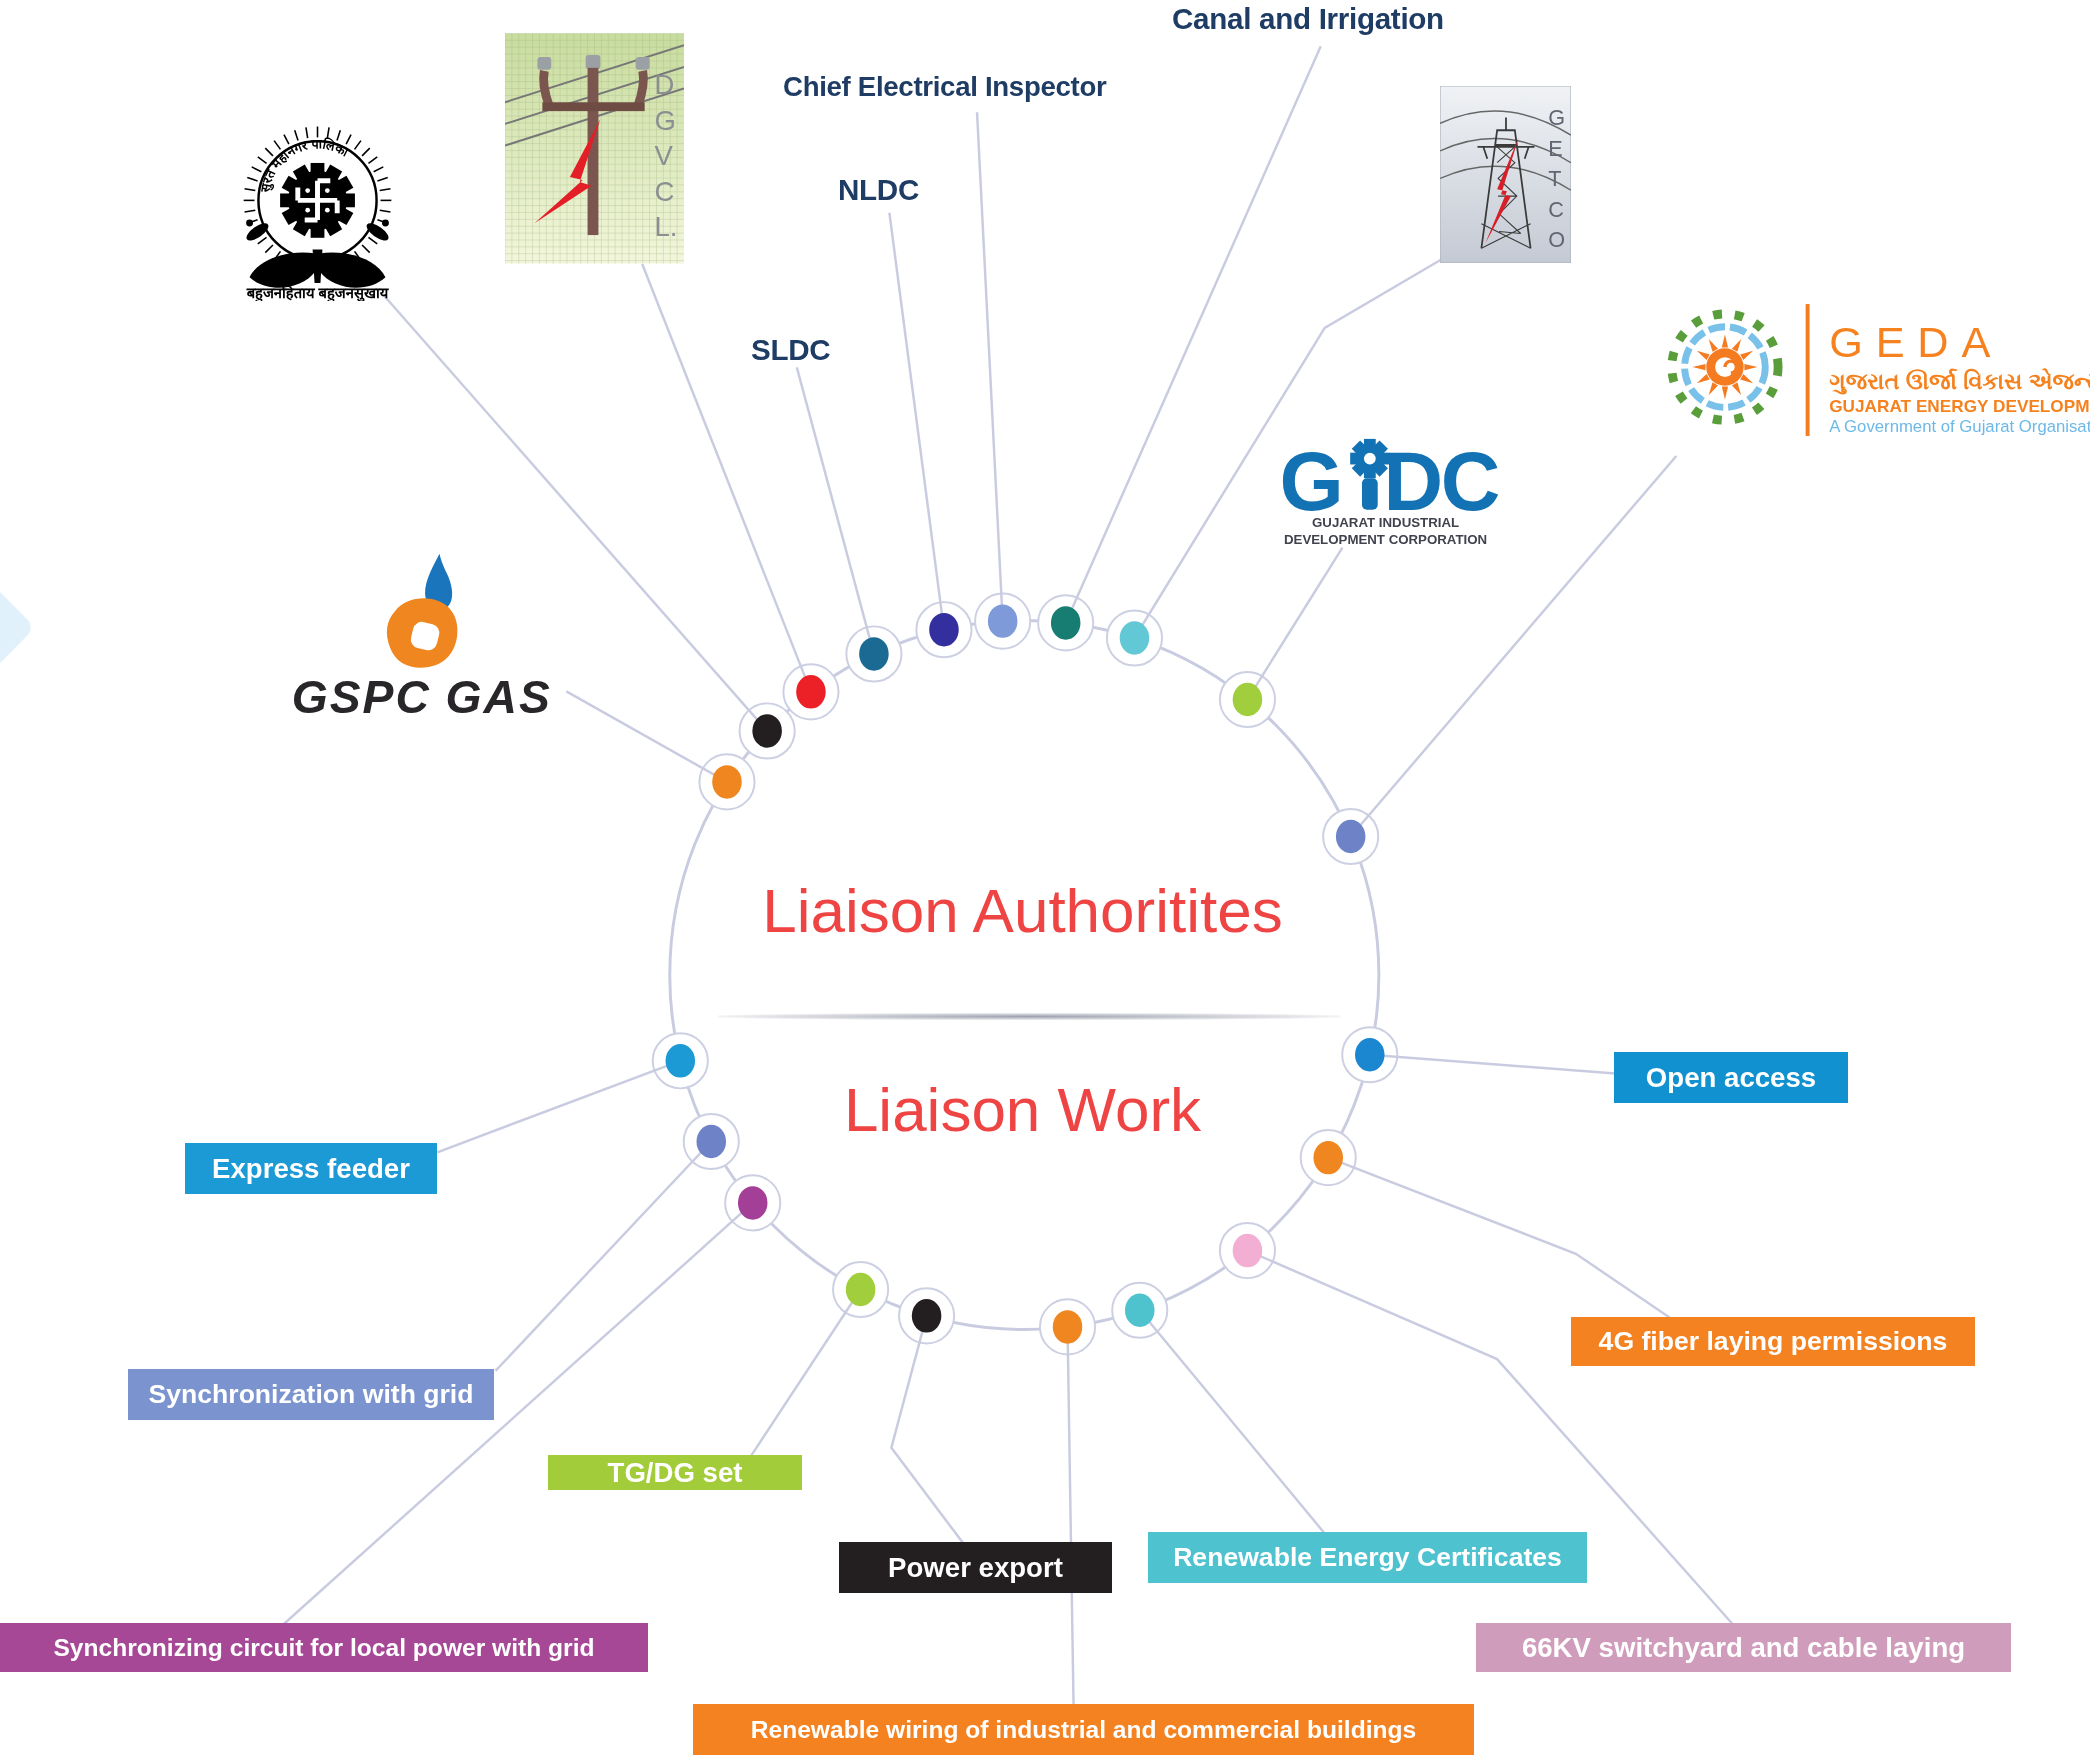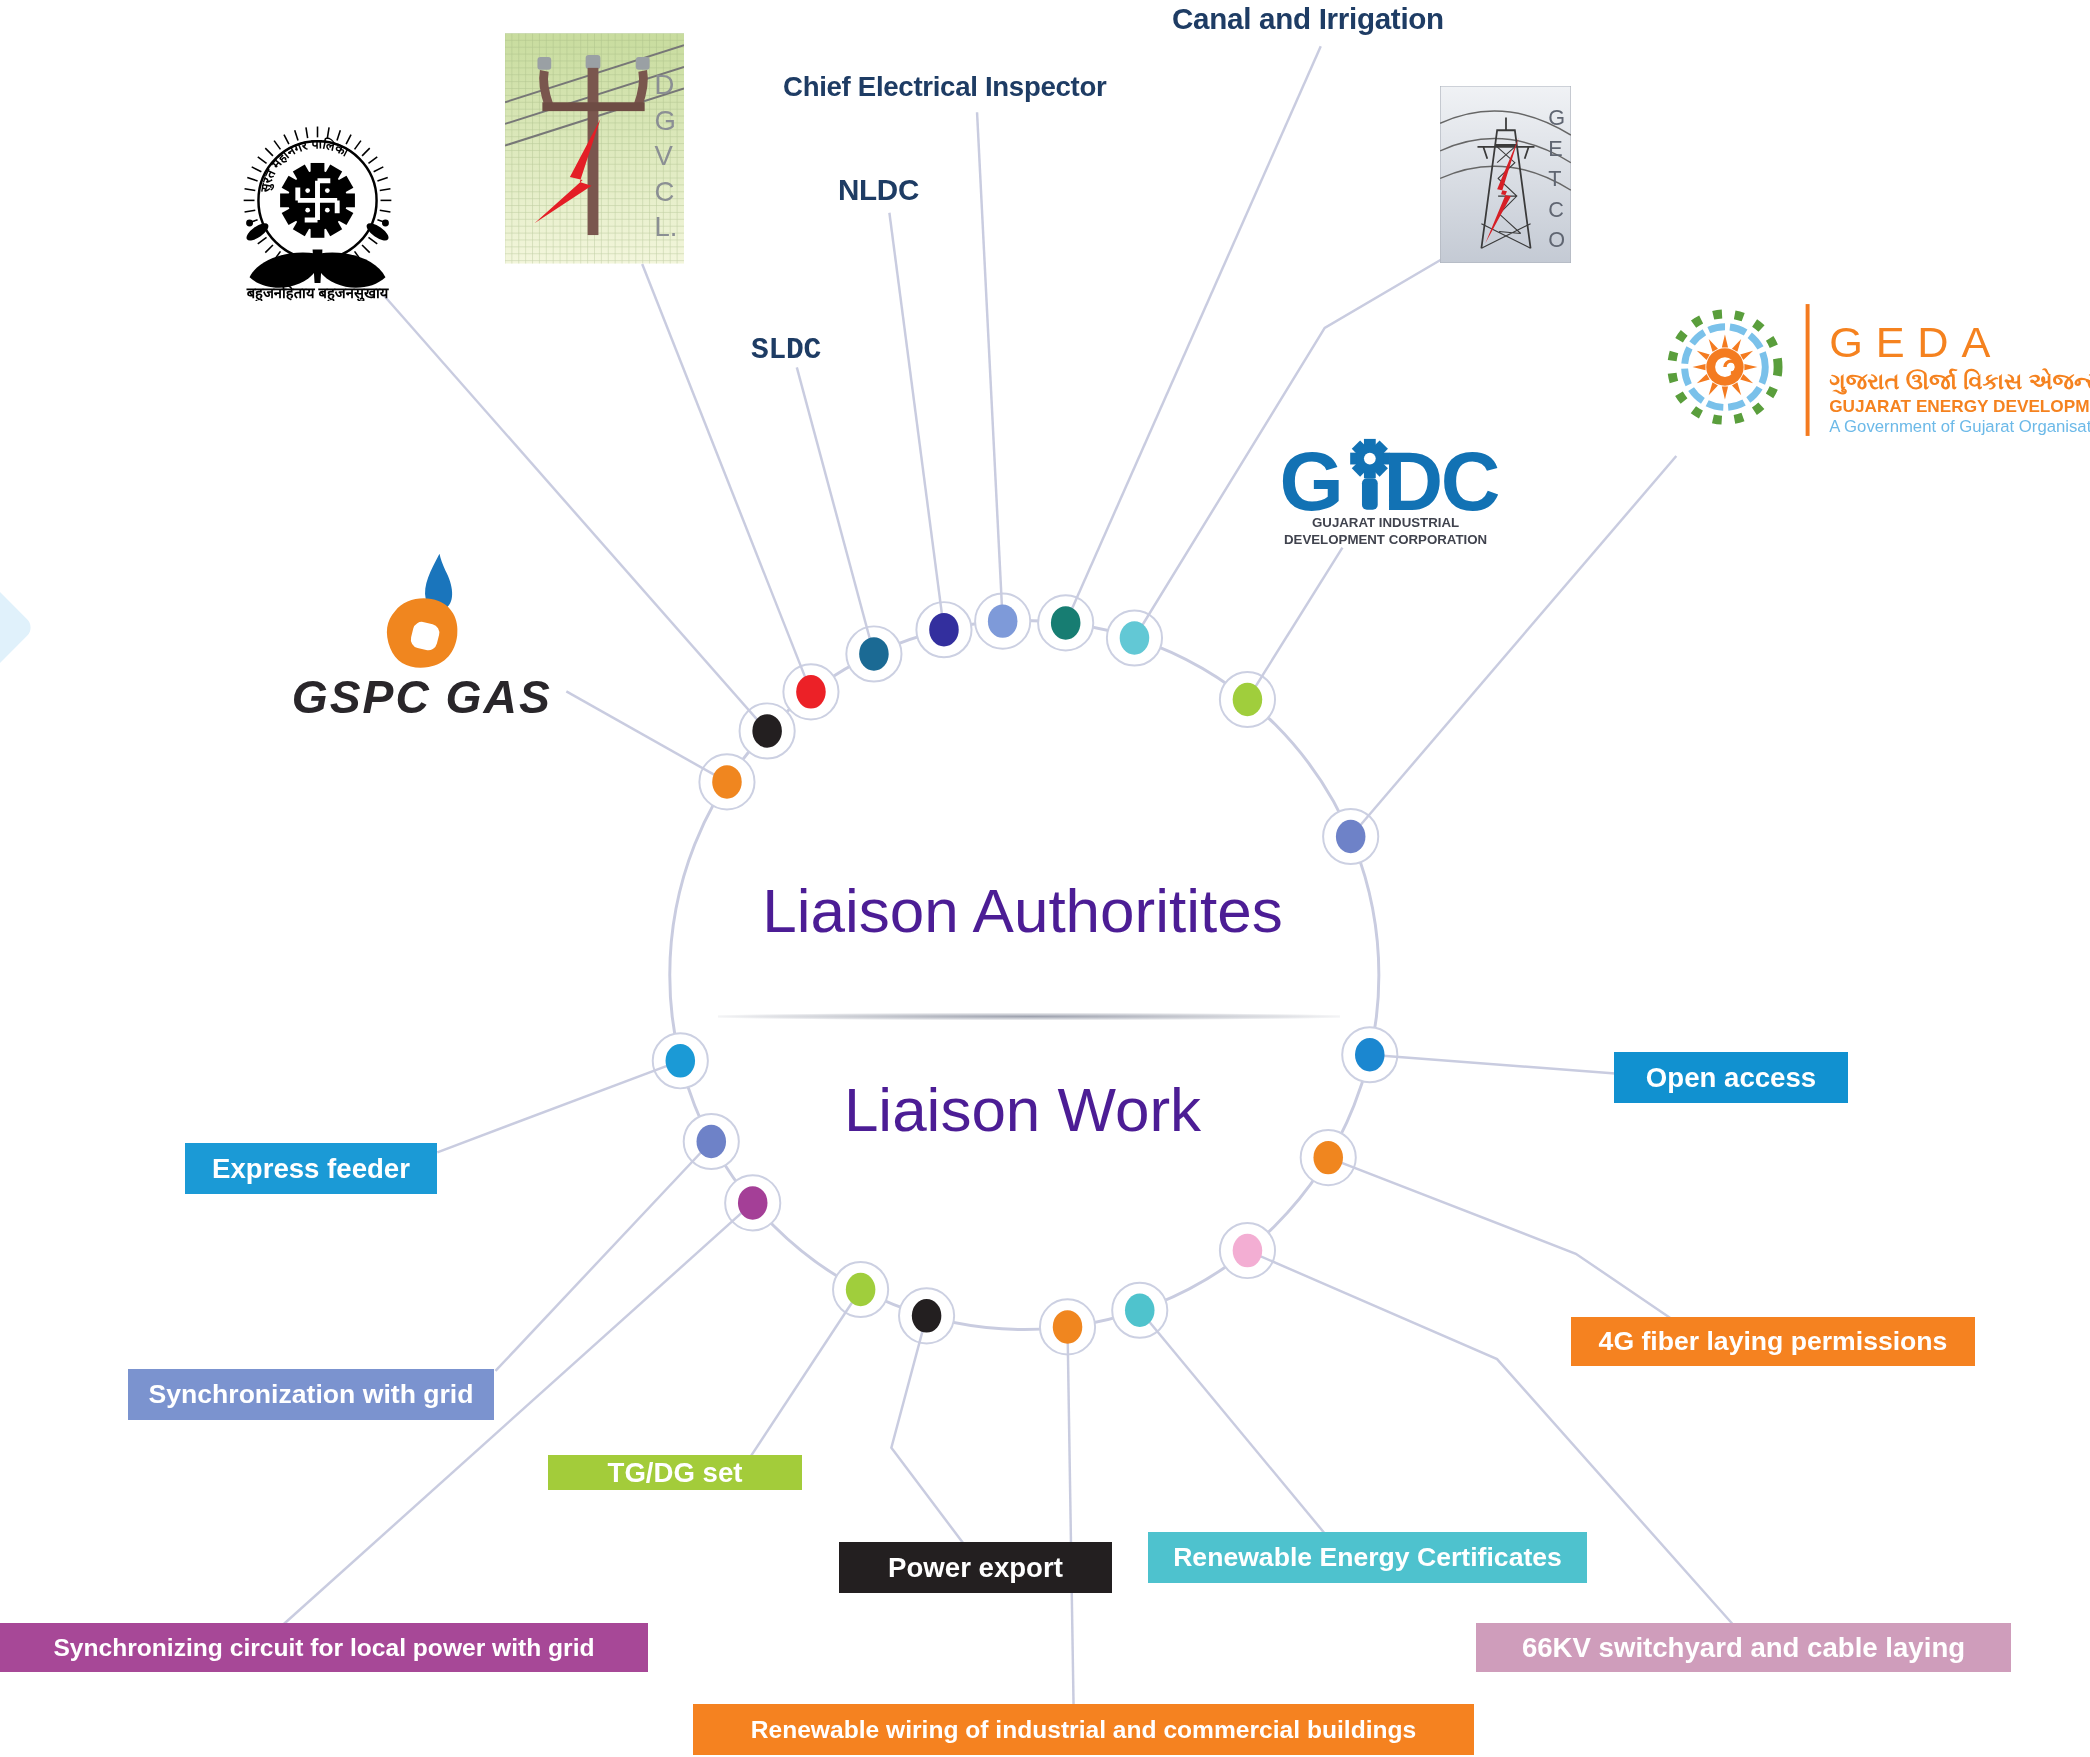--- a/index.html
+++ b/index.html
@@ -1,21 +1,21 @@
 <!DOCTYPE html>
 <html style="--navy: #1e3c64;"><head>
 <meta charset="utf-8">
 <style>
   html,body{margin:0;padding:0;background:#fff;}
   #stage{position:relative;width:2090px;height:1757px;background:#ffffff;overflow:hidden;
          font-family:"Liberation Sans",sans-serif;}
   #diagram{position:absolute;left:0;top:0;}
   .navy{position:absolute;font-weight:bold;font-size:29.6px;color:var(--navy,#1e3c64);
         white-space:nowrap;letter-spacing:-0.3px;}
-  .title{position:absolute;color:#4c1d95;font-size:62px;font-weight:400;text-align:center;
+  .title{position:absolute;color:#ef4444;font-size:62px;font-weight:400;text-align:center;
          white-space:nowrap;}
   #divider{position:absolute;left:718px;top:1013px;width:622px;height:6.9px;
            background:radial-gradient(ellipse at center, rgba(140,145,160,0.85) 0%, rgba(140,145,160,0.25) 60%, rgba(140,145,160,0) 78%);}
   .wbox{position:absolute;display:flex;align-items:center;justify-content:center;
         color:#ffffff;font-weight:bold;font-size:27.6px;white-space:nowrap;}
   #chevron{position:absolute;left:-43px;top:595px;width:65px;height:65px;border-radius:11.8px;
            transform:rotate(45deg);background:#e0f1fb;}
   .logo{position:absolute;}
   .logo svg{display:block;}
   #gspc-text{font-weight:bold;font-style:italic;letter-spacing:2px;}
@@ -87,21 +87,21 @@
       <ellipse cx="764.2240004771679" cy="1221.4035394871541" rx="15" ry="17" fill="#a43f97"></ellipse>
       <ellipse cx="722.1388665707864" cy="1159.0097626029208" rx="15" ry="17" fill="#6e82c8"></ellipse>
       <ellipse cx="690.6935385406413" cy="1077.0918824158803" rx="15" ry="17" fill="#1b9ad6"></ellipse>
     </svg>
 
   <div id="chevron"></div>
 
   <div class="navy" style="left:1172px;top:2px;">Canal and Irrigation</div>
   <div class="navy" style="left:783px;top:71px;font-size:27.6px;">Chief Electrical Inspector</div>
   <div class="navy" style="left:838px;top:173px;">NLDC</div>
-  <div class="navy" style="left:751px;top:333px;font-family:Liberation Mono, monospace;">SLDC</div>
+  <div class="navy" style="left:751px;top:333px;">SLDC</div>
 
   <div class="title" style="left:727px;top:875px;width:591px;">Liaison Authoritites</div>
   <div id="divider"></div>
   <div class="title" style="left:776px;top:1074px;width:493px;">Liaison Work</div>
 
   <div class="wbox" style="left: 1614px; top: 1052px; width: 234px; height: 51px; background-color: rgb(17, 145, 208);">Open access</div>
   <div class="wbox" style="left: 1571px; top: 1317px; width: 404px; height: 49px; font-size: 26.6px; background-color: rgb(245, 130, 32);">4G fiber laying permissions</div>
   <div class="wbox" style="left: 1476px; top: 1623px; width: 535px; height: 49px; background-color: rgb(207, 157, 187);">66KV switchyard and cable laying</div>
   <div class="wbox" style="left: 1148px; top: 1532px; width: 439px; height: 51px; font-size: 26.6px; background-color: rgb(78, 194, 206);">Renewable Energy Certificates</div>
   <div class="wbox" style="left: 693px; top: 1704px; width: 781px; height: 51px; font-size: 24.6px; background-color: rgb(245, 130, 32);">Renewable wiring of industrial and commercial buildings</div>

